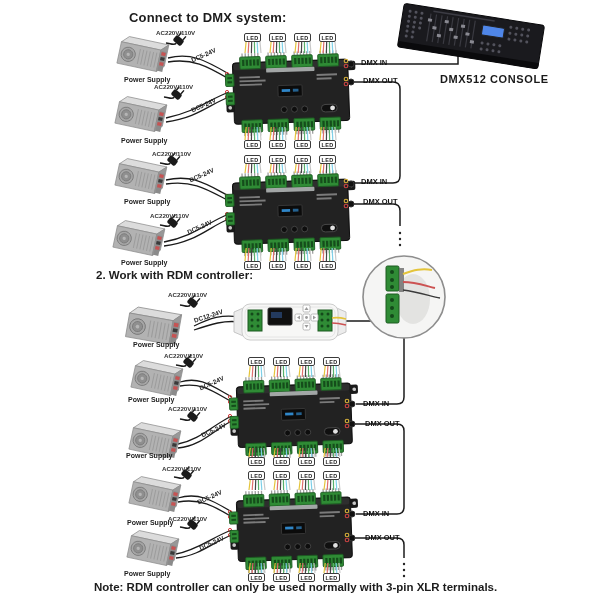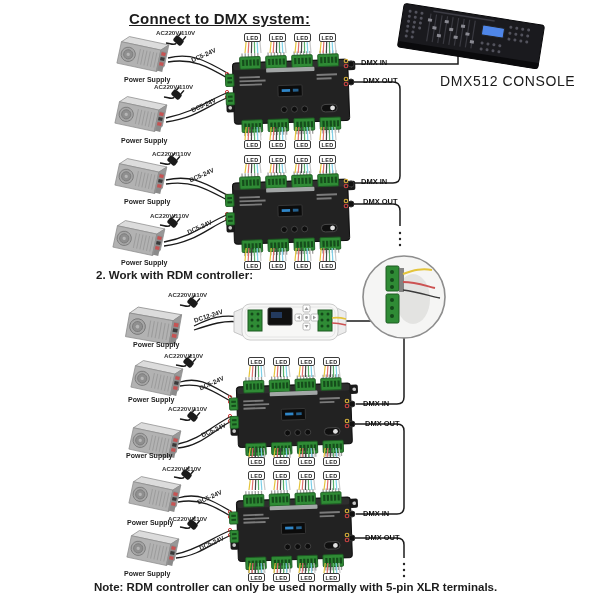--- a/index.html
+++ b/index.html
@@ -1,31 +1,31 @@
 <!DOCTYPE html>
 <html><head>
 <meta charset="utf-8">
 <style>
   html,body{margin:0;padding:0;background:#fff;}
   .canvas{position:relative;width:600px;height:600px;background:#ffffff;overflow:hidden;
           font-family:"Liberation Sans",sans-serif;color:#1c1c1c;}
   .canvas svg.base{position:absolute;left:0;top:0;z-index:1;}
   .lbl{position:absolute;white-space:nowrap;z-index:3;}
-  .h1{font-size:15px;font-weight:700;letter-spacing:.2px;text-decoration:underline;}
+  .h1{font-size:13px;font-weight:700;letter-spacing:.2px;}
   .h2{font-size:11.5px;font-weight:700;}
   .note{font-size:11.5px;font-weight:700;}
   .psl{font-size:7px;font-weight:700;color:#222;}
   .acl{font-size:6.2px;font-weight:700;color:#333;}
   .dcl{font-size:6.4px;font-weight:700;color:#222;transform:rotate(-24deg);transform-origin:left top;}
   .dcl2{transform:rotate(-18deg);}
   .dmx{font-size:7.5px;font-weight:700;color:#111;}
   .led{position:absolute;width:17px;height:9px;border:1px solid #3a3a3a;border-radius:2px;background:#fff;
        display:flex;align-items:center;justify-content:center;font-size:5.5px;font-weight:700;
        letter-spacing:.3px;z-index:3;color:#222;box-sizing:border-box;}
-  .consolel{font-size:14px;font-weight:400;letter-spacing:.6px;color:#1a1a1a;}
+  .consolel{font-size:11px;font-weight:700;letter-spacing:.6px;color:#1a1a1a;}
   .watermark{position:absolute;left:53px;top:266px;font-size:46px;font-weight:400;letter-spacing:1.2px;
              color:#8f8f8f;opacity:.62;z-index:5;}
 </style>
 </head>
 <body>
 
 <div class="canvas">
 
 <svg class="base" width="600" height="600" viewBox="0 0 600 600">
 <defs>
@@ -386,21 +386,21 @@
         </g>
   <rect x="399" y="268" width="5" height="24" fill="#6a6a6a" opacity=".8"></rect>
   <path d="M403,274 C414,270 422,268 432,270" stroke="#e4c43a" stroke-width="2" fill="none"></path>
   <path d="M403,282 C416,282 426,286 435,288" stroke="#cc5252" stroke-width="2" fill="none"></path>
   <path d="M403,290 C418,292 430,296 440,298" stroke="#3a3a3a" stroke-width="1.3" fill="none"></path>
 </g>
 </svg>
 
 <div class="lbl h1" style="left:129px;top:10px">Connect to DMX system:</div>
 <div class="lbl h2" style="left:96px;top:269px">2. Work with RDM controller:</div>
-<div class="lbl note" style="left:94px;top:581px">Note: RDM controller can only be used normally with 5-pin XLR terminals.</div>
+<div class="lbl note" style="left:94px;top:581px">Note: RDM controller can only be used normally with 3-pin XLR terminals.</div>
 <div class="lbl consolel" style="left:440px;top:73px">DMX512 CONSOLE</div>
 
 <div class="lbl psl" style="left:124px;top:76px">Power Supply</div>
 <div class="lbl psl" style="left:121px;top:137px">Power Supply</div>
 <div class="lbl psl" style="left:124px;top:198px">Power Supply</div>
 <div class="lbl psl" style="left:121px;top:259px">Power Supply</div>
 <div class="lbl psl" style="left:128px;top:396px">Power Supply</div>
 <div class="lbl psl" style="left:126px;top:452px">Power Supply</div>
 <div class="lbl psl" style="left:127px;top:519px">Power Supply</div>
 <div class="lbl psl" style="left:124px;top:570px">Power Supply</div>

